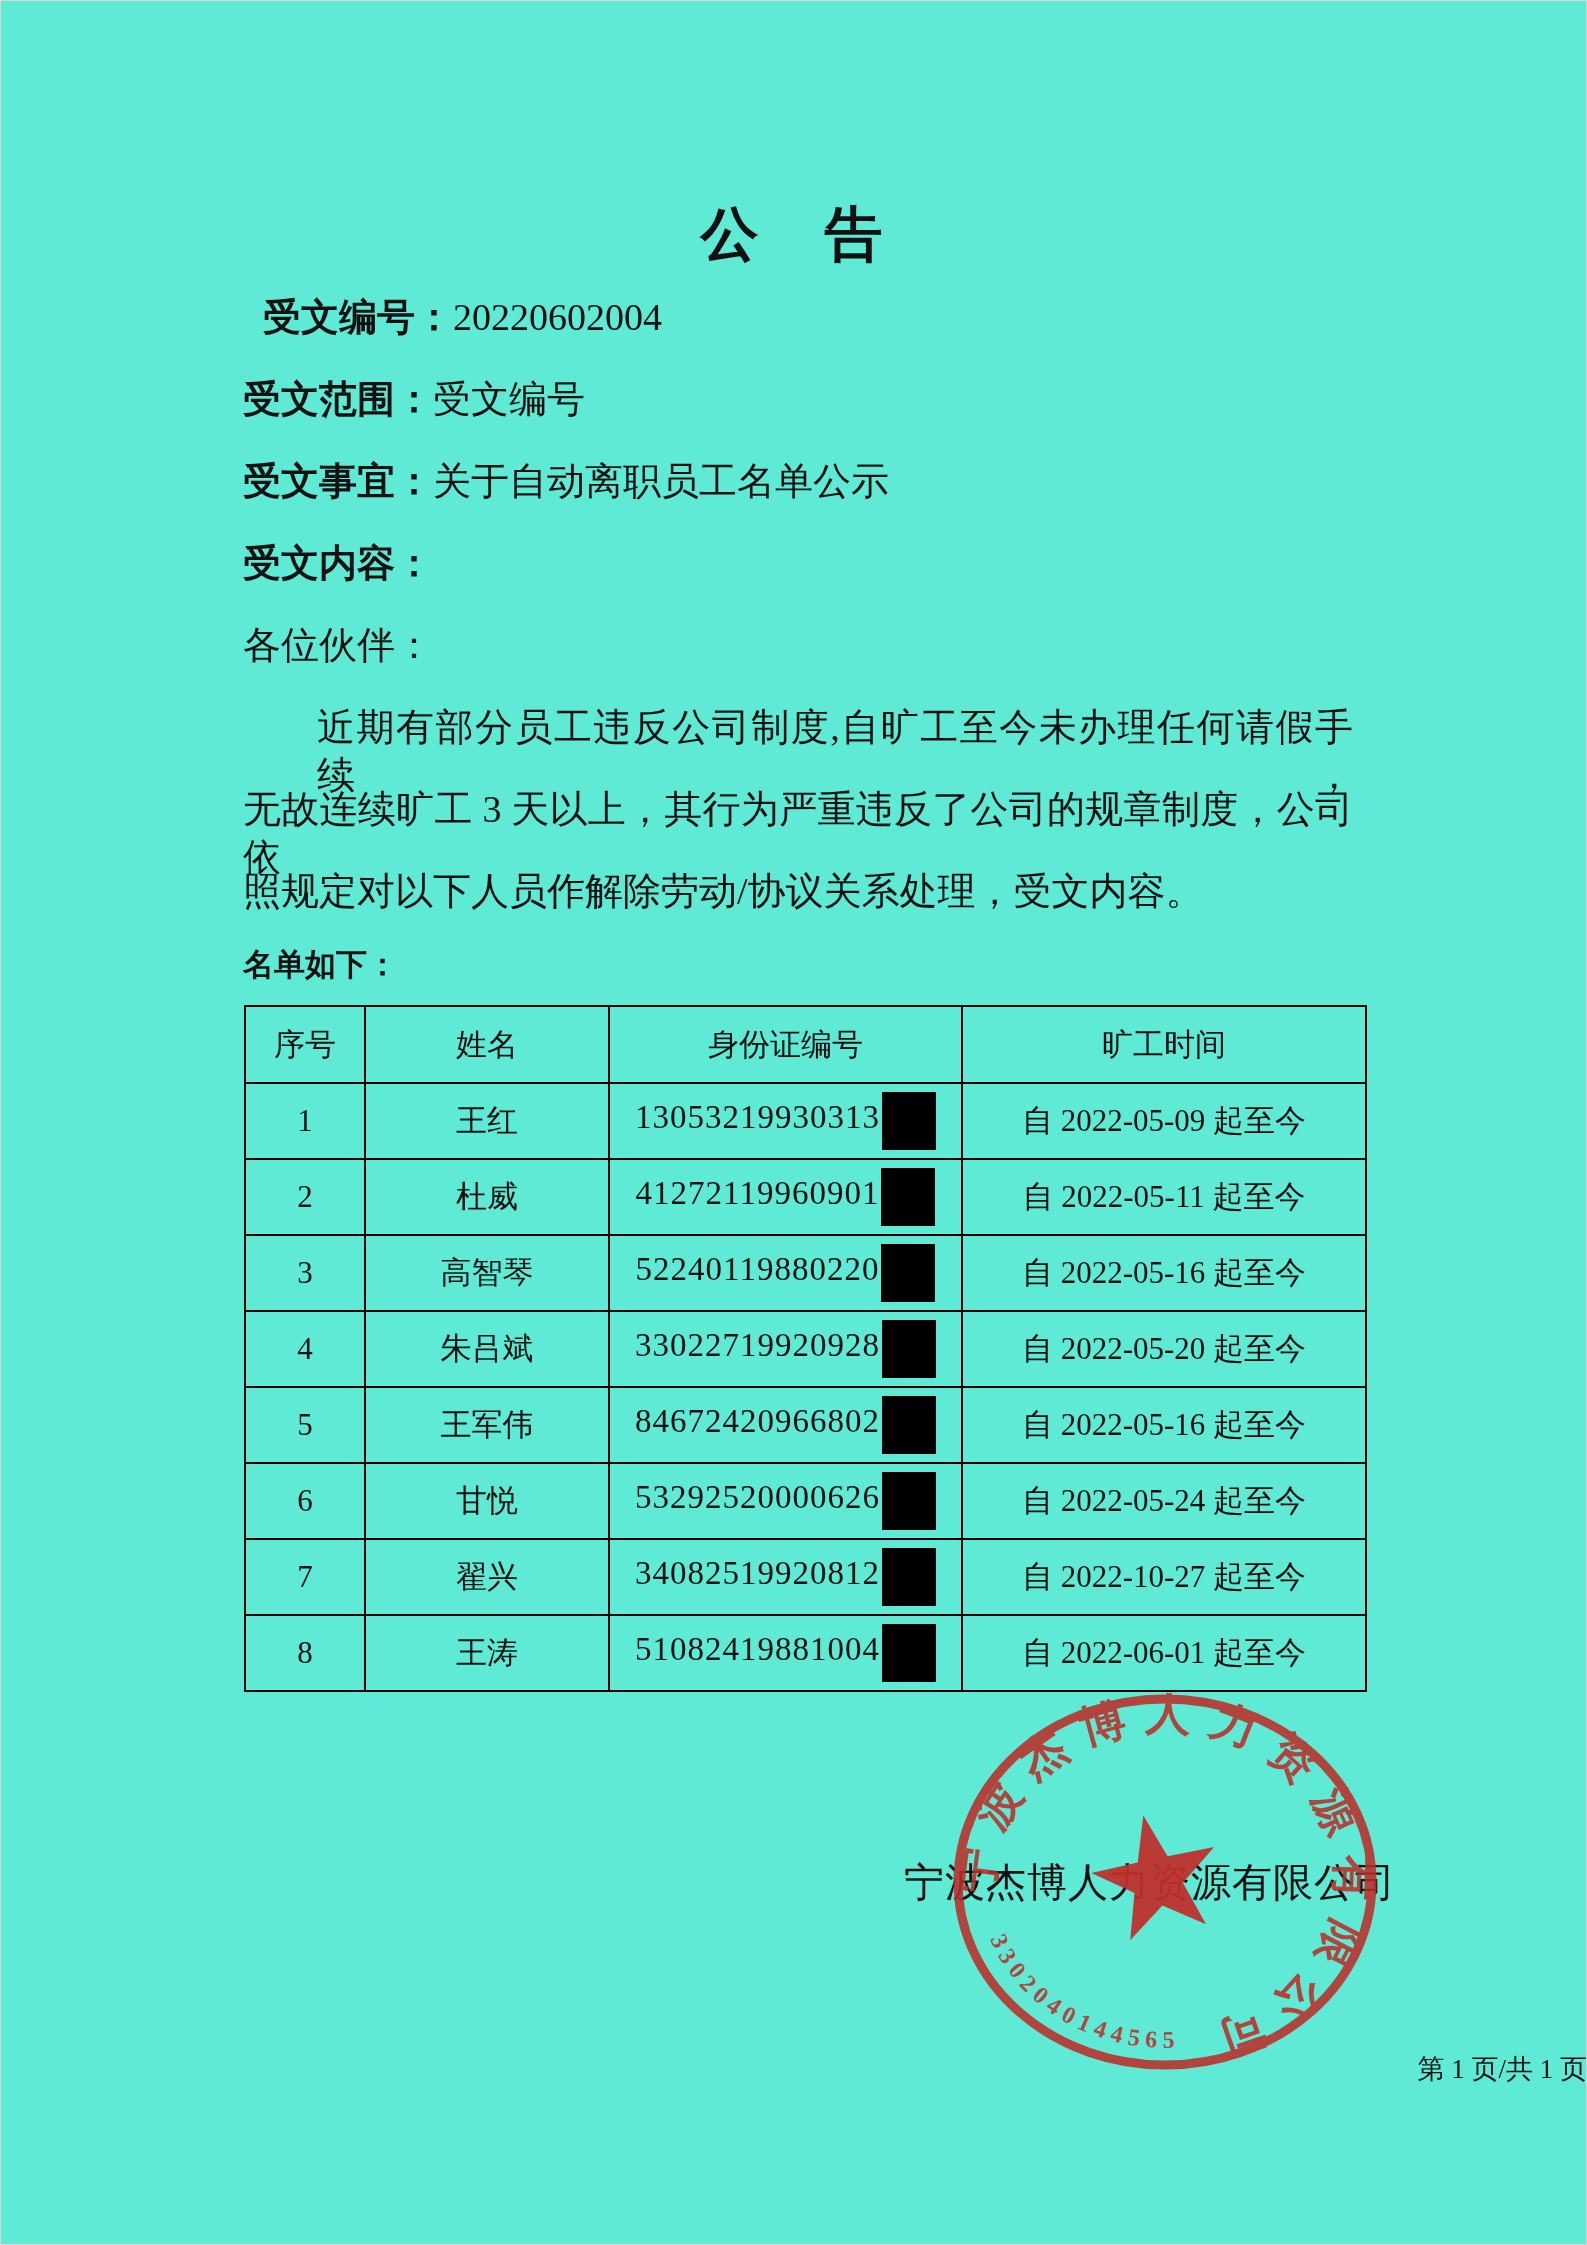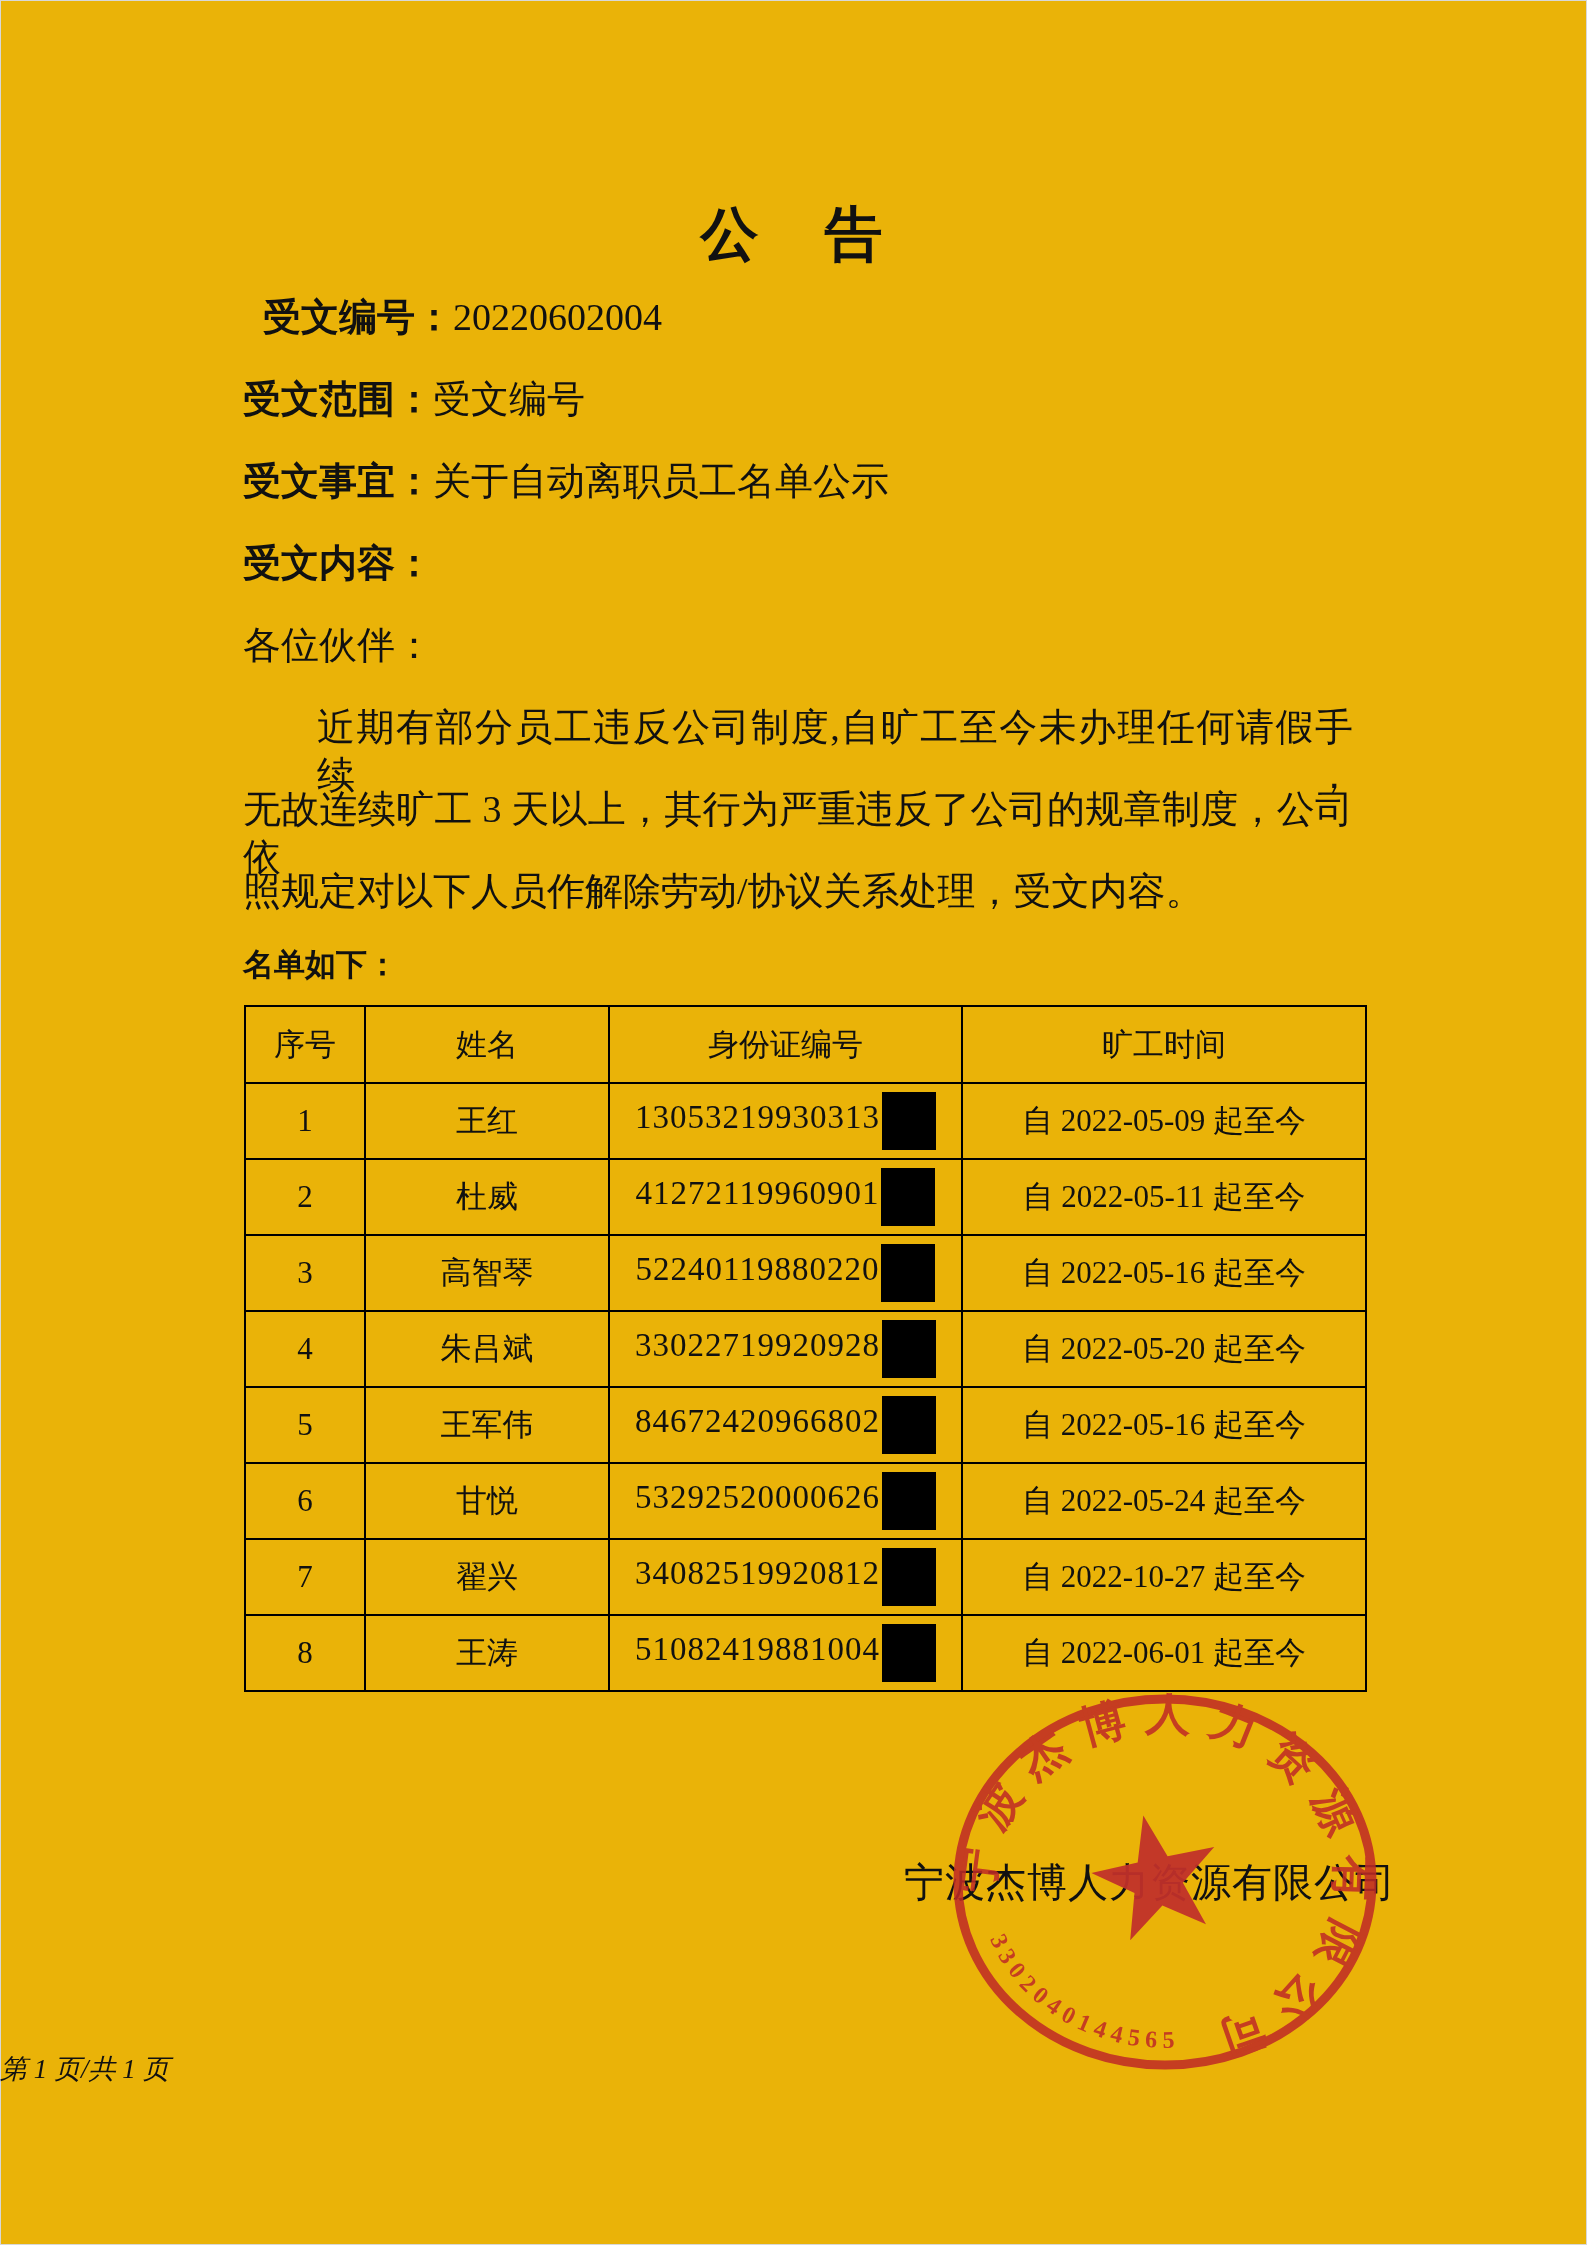--- a/index.html
+++ b/index.html
@@ -1,19 +1,19 @@
 <!DOCTYPE html>
 <html><head>
 <meta charset="utf-8">
 <style>
   html,body { margin:0; padding:0; background:#ffffff; }
   .page {
     position:relative;
     width:1587px; height:2245px;
-    background:#eab308;
+    background:#5eead4;
     font-family:"Liberation Serif","DejaVu Serif",serif;
     color:#111;
     box-shadow: inset 0 0 0 1px #d8d8d8;
     overflow:hidden;
   }
   .title {
     position:absolute; top:196px; left:0; width:100%;
     text-align:center; font-size:58px; font-weight:700; letter-spacing:4px;
     white-space:pre;
   }
@@ -40,21 +40,21 @@
   }
   table.roster tr.hdr { height:77px; }
   table.roster tr.row { height:73px; }
   .id-num { font-size:33px; letter-spacing:1px; }
   .redact {
     display:inline-block; width:54px; height:58px; background:#000;
     vertical-align:middle; margin-left:2px;
   }
   .company-line { position:absolute; left:904px; top:1855px; font-size:40px; white-space:nowrap; letter-spacing:1px; }
   .date-line { position:absolute; left:1042px; top:1952px; font-size:40px; white-space:nowrap; }
-  .footer { position:absolute; left:0; top:2051px; width:100%; text-align:left; font-size:27px;font-style:italic; }
+  .footer { position:absolute; left:0; top:2051px; width:100%; text-align:right; font-size:27px; }
   .stamp { position:absolute; left:935px; top:1672px; }
   .stamp text { font-family:"Liberation Serif","DejaVu Serif",serif; }
 </style>
 </head>
 <body>
 
 <div class="page">
 
   <div class="title">公　告</div>
 

